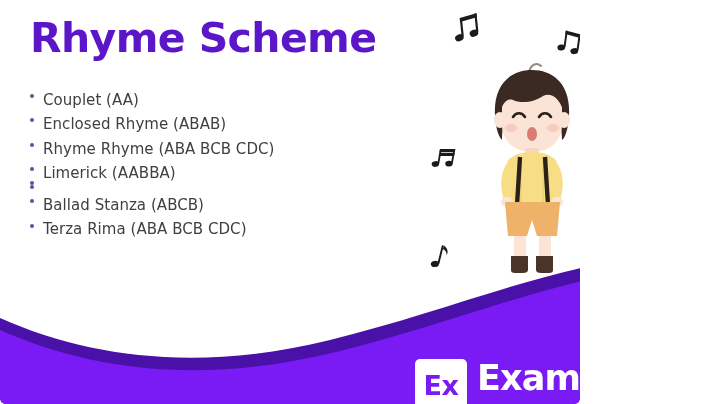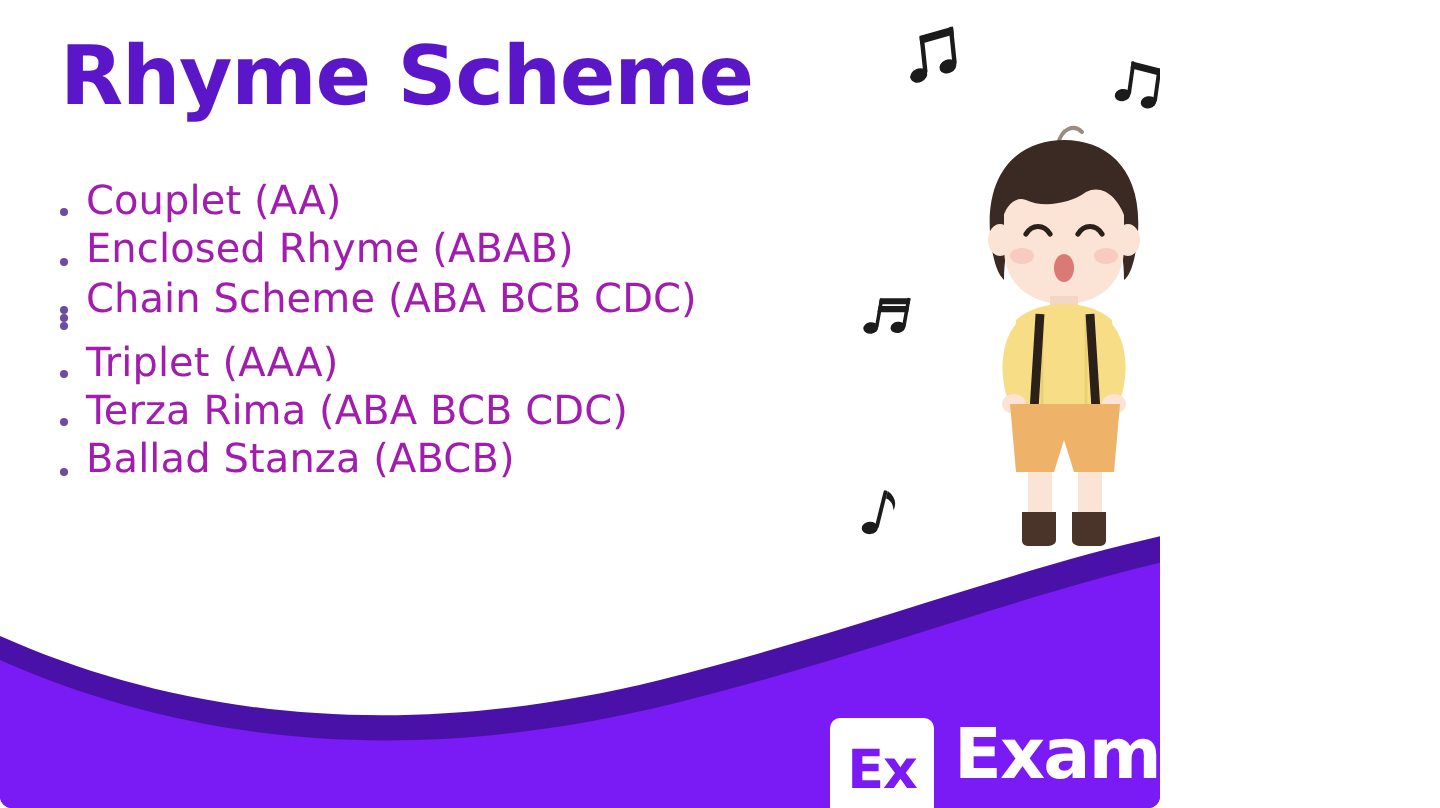--- a/index.html
+++ b/index.html
@@ -51,24 +51,24 @@
     left: 30px;
     top: 88px;
     z-index: 6;
     margin: 0;
     padding: 0;
     list-style: none;
     width: 330px;
   }
   #scheme-list li {
     display: flex;
-    align-items: flex-end;
-    color: #a21caf;
+    align-items: center;
+    color: #404040;
     font-family: "DejaVu Sans", sans-serif;
-    font-size: 20px;
+    font-size: 15px;
     line-height: 24.3px;
     letter-spacing: 0.05px;
     white-space: nowrap;
   }
   #scheme-list li .bullet-dot {
     flex: 0 0 auto;
     width: 4px;
     height: 4px;
     border-radius: 50%;
     background: #6b4c9e;
@@ -150,39 +150,39 @@
     <li>
       <span class="bullet-dot"></span>
       <span>Couplet (AA)</span>
     </li>
     <li>
       <span class="bullet-dot"></span>
       <span>Enclosed Rhyme (ABAB)</span>
     </li>
     <li>
       <span class="bullet-dot"></span>
-      <span>Chain Scheme (ABA BCB CDC)</span>
-    </li>
-    <li>
-      <span class="bullet-dot"></span>
-    </li>
-    <li>
-      <span class="bullet-dot"></span>
-    </li>
-    <li>
-      <span class="bullet-dot"></span>
-      <span>Triplet (AAA)</span>
+      <span>Rhyme Rhyme (ABA BCB CDC)</span>
+    </li>
+    <li>
+      <span class="bullet-dot"></span>
+      <span>Limerick (AABBA)</span>
+    </li>
+    <li>
+      <span class="bullet-dot"></span>
+    </li>
+    <li>
+      <span class="bullet-dot"></span>
+    </li>
+    <li>
+      <span class="bullet-dot"></span>
+      <span>Ballad Stanza (ABCB)</span>
     </li>
     <li>
       <span class="bullet-dot"></span>
       <span>Terza Rima (ABA BCB CDC)</span>
-    </li>
-    <li>
-      <span class="bullet-dot"></span>
-      <span>Ballad Stanza (ABCB)</span>
     </li>
   </ul>
 
   <svg class="music-note" style="left:452px; top:12px; transform:rotate(-6deg);" width="36" height="36" viewBox="0 0 36 36">
     <g fill="#1b1b1b">
       <rect x="9" y="5" width="2.2" height="19" rx="1"></rect>
       <rect x="24" y="2" width="2.2" height="19" rx="1"></rect>
       <path d="M9 5 L26.2 2 L26.2 6 L9 9 Z"></path>
       <ellipse cx="6.6" cy="24.6" rx="4.4" ry="3.4" transform="rotate(-18 6.6 24.6)"></ellipse>
       <ellipse cx="21.6" cy="21.6" rx="4.4" ry="3.4" transform="rotate(-18 21.6 21.6)"></ellipse>

